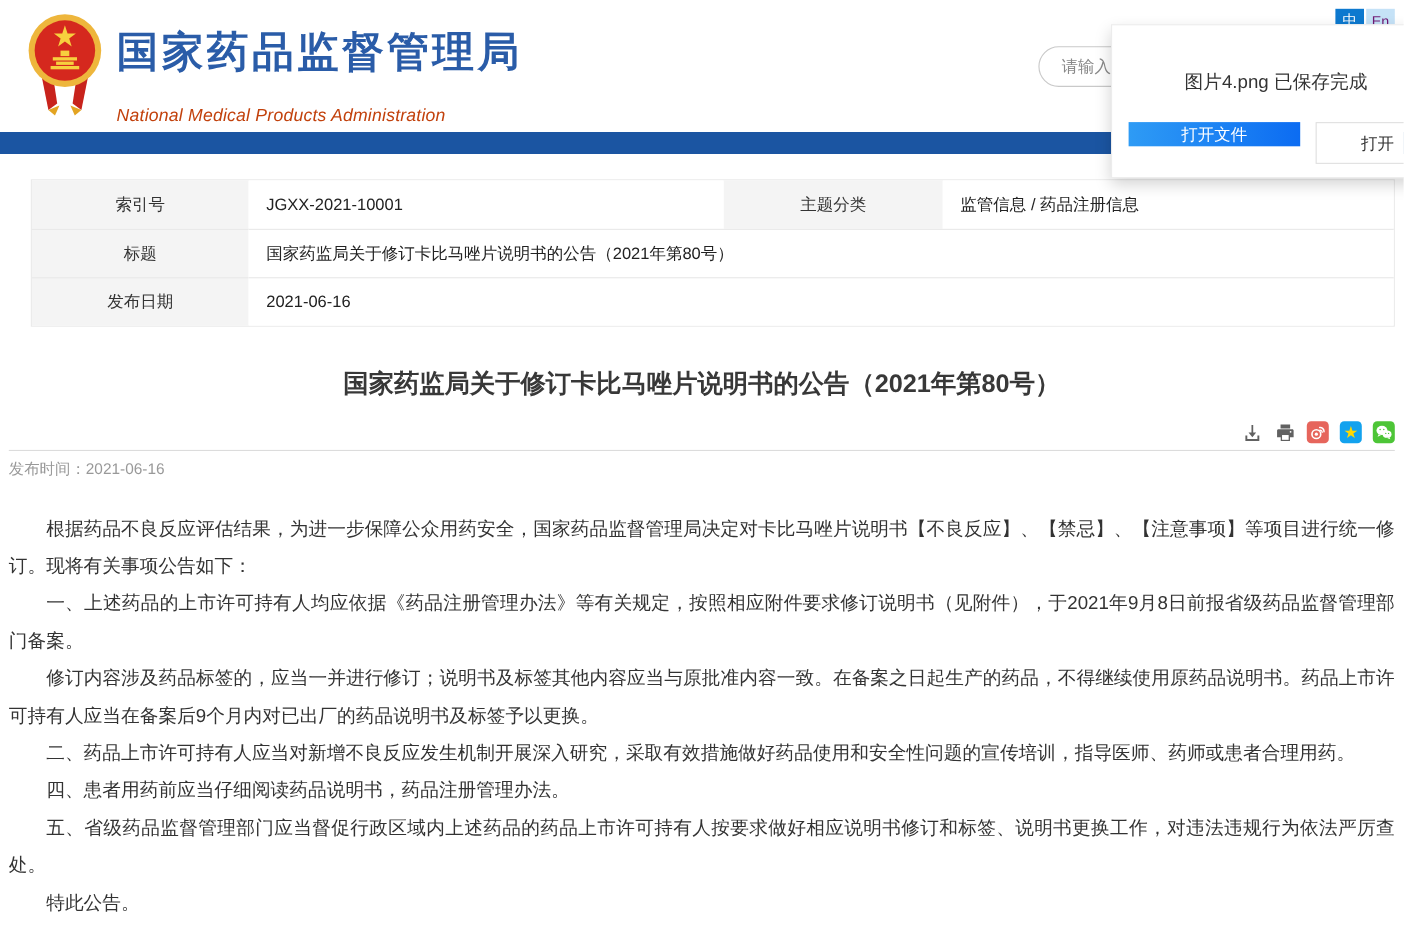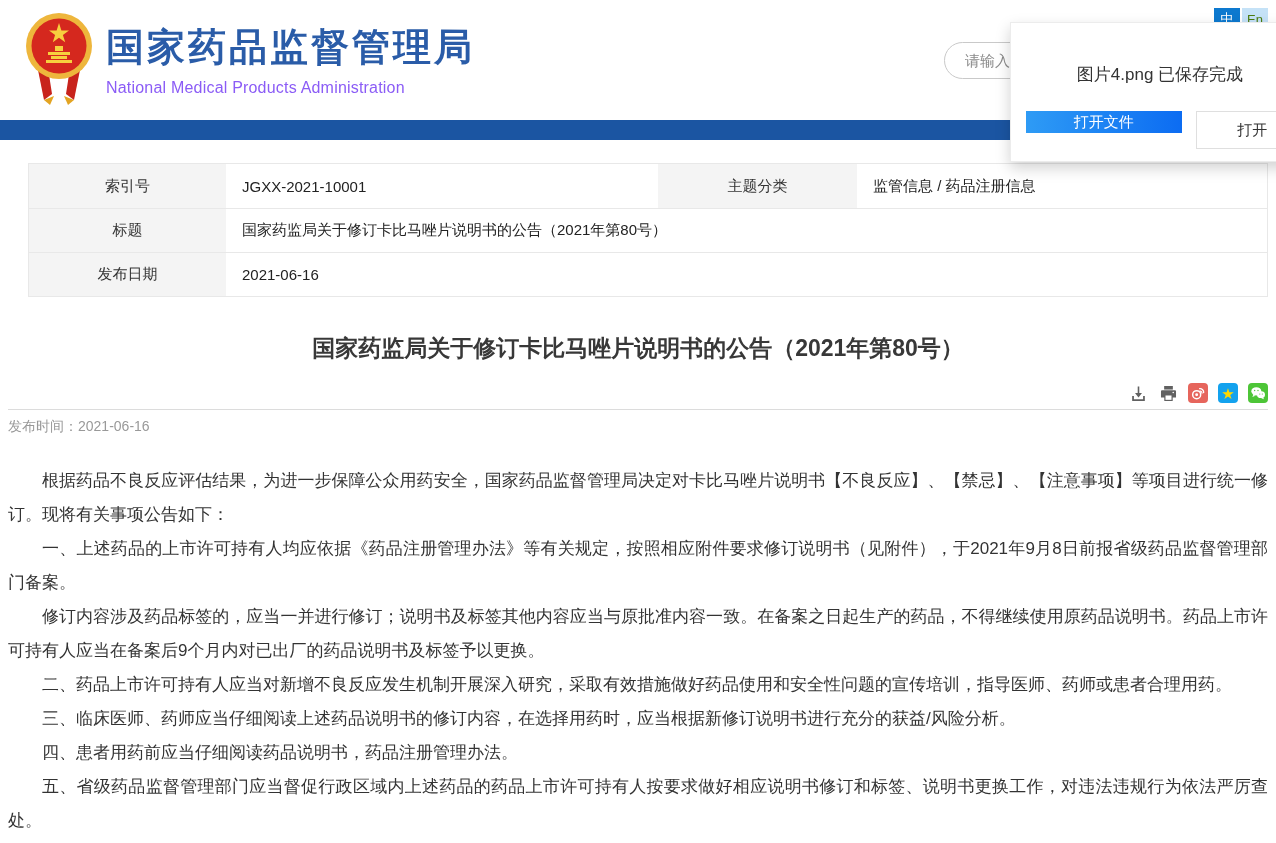--- a/index.html
+++ b/index.html
@@ -5,30 +5,30 @@
   * { margin:0; padding:0; box-sizing:border-box; }
   html,body { width:1276px; height:843px; overflow:hidden; background:#fff;
     font-family:"Liberation Sans","DejaVu Sans",sans-serif; color:#333; }
   .page { position:relative; width:1276px; height:843px; }
 
   
   .header { position:relative; height:120px; background:#fff; }
   .emblem { position:absolute; left:24px; top:8px; width:70px; height:100px; }
   .brand { position:absolute; left:106px; top:22px; }
   .brand-cn { font-size:38px; font-weight:bold; color:#2a5ca8; letter-spacing:3px; }
-  .brand-en { font-size:16px; color:#8b5cf6; margin-top:6px; letter-spacing:.2px; }
+  .brand-en { font-size:16px; color:#c2410c; margin-top:24px; letter-spacing:.2px;font-style:italic; }
   .search-pill { position:absolute; left:944px; top:42px; width:240px; height:37px;
     border:1px solid #c9c9c9; border-radius:19px; background:#fff; display:flex; align-items:center; }
   .search-pill input { border:none; outline:none; background:transparent; margin-left:20px;
     font-size:15px; color:#333; width:160px; font-family:inherit; }
   .search-pill input::placeholder { color:#8a8a8a; }
   .lang { position:absolute; top:8px; height:22px; font-size:13px; display:flex;
     align-items:center; justify-content:center; width:26px; cursor:pointer; }
   .lang-zh { left:1214px; background:#0d79cf; color:#fff; }
-  .lang-en { left:1242px; background:#c5e2f7; color:#4d7c0f; }
+  .lang-en { left:1242px; background:#c5e2f7; color:#701a75; }
 
   
   .navbar { height:20px; background:#1b55a2; width:100%; }
 
   
   .main { padding:0 8px; }
 
   .info-table { margin-top:23px; border:1px solid #e8e8e8; display:grid;
     grid-template-columns:197px 432px 199px 1fr; font-size:15px;margin-left:20px; }
   .cell { min-height:44px; display:flex; align-items:center; border-top:1px solid #e8e8e8; }
@@ -152,21 +152,20 @@
 
     <hr class="rule">
 
     <div class="publish-line">发布时间：2021-06-16</div>
 
     <div class="body-text">
       <p>根据药品不良反应评估结果，为进一步保障公众用药安全，国家药品监督管理局决定对卡比马唑片说明书【不良反应】、【禁忌】、【注意事项】等项目进行统一修订。现将有关事项公告如下：</p>
       <p>一、上述药品的上市许可持有人均应依据《药品注册管理办法》等有关规定，按照相应附件要求修订说明书（见附件），于2021年9月8日前报省级药品监督管理部门备案。</p>
       <p>修订内容涉及药品标签的，应当一并进行修订；说明书及标签其他内容应当与原批准内容一致。在备案之日起生产的药品，不得继续使用原药品说明书。药品上市许可持有人应当在备案后9个月内对已出厂的药品说明书及标签予以更换。</p>
       <p>二、药品上市许可持有人应当对新增不良反应发生机制开展深入研究，采取有效措施做好药品使用和安全性问题的宣传培训，指导医师、药师或患者合理用药。</p>
-      <p>三、临床医师、药师应当仔细阅读上述药品说明书的修订内容，在选择用药时，应当根据新修订说明书进行充分的获益/风险分析。</p>
       <p>四、患者用药前应当仔细阅读药品说明书，药品注册管理办法。</p>
       <p>五、省级药品监督管理部门应当督促行政区域内上述药品的药品上市许可持有人按要求做好相应说明书修订和标签、说明书更换工作，对违法违规行为依法严厉查处。</p>
       <p>特此公告。</p>
     </div>
   </div>
 
   <div class="popup">
     <div class="popup-msg">图片4.png 已保存完成</div>
     <div class="popup-buttons">
       <button class="btn-open-file">打开文件</button>

